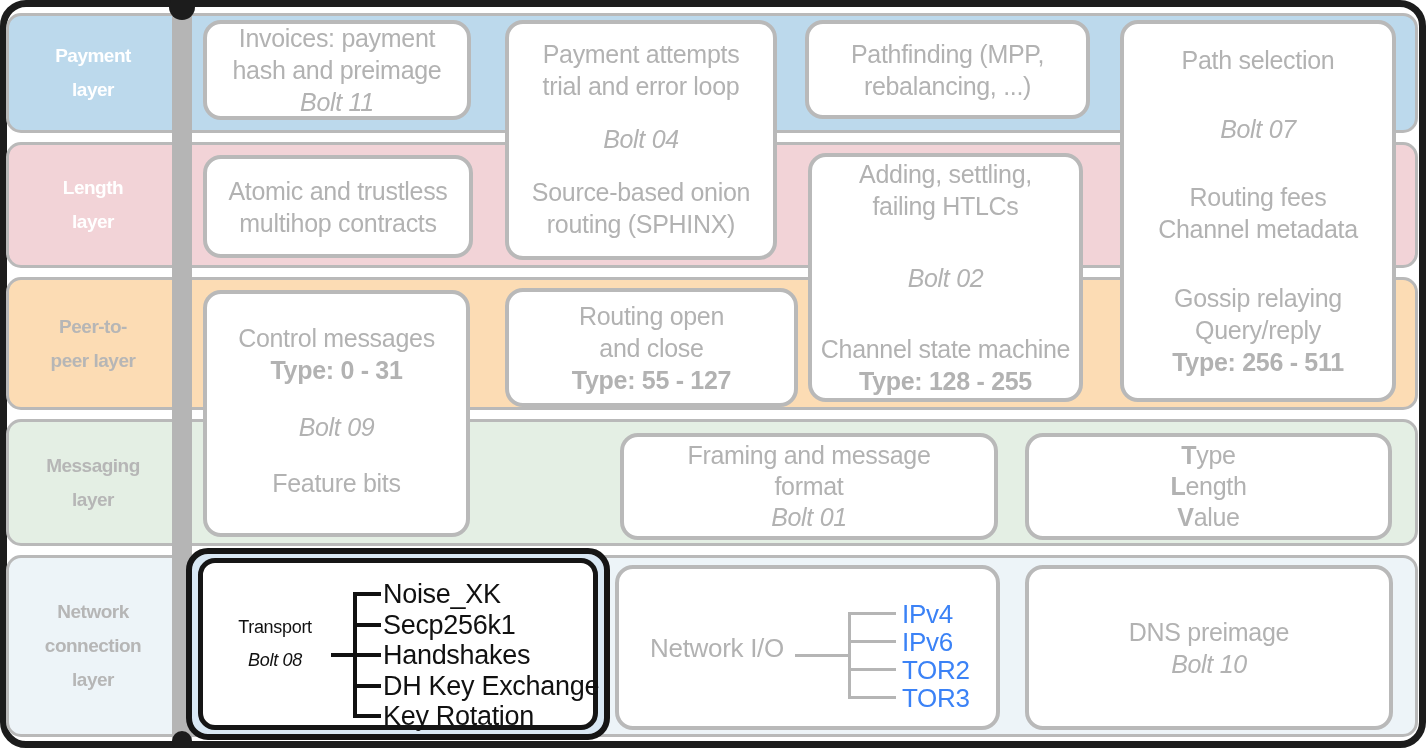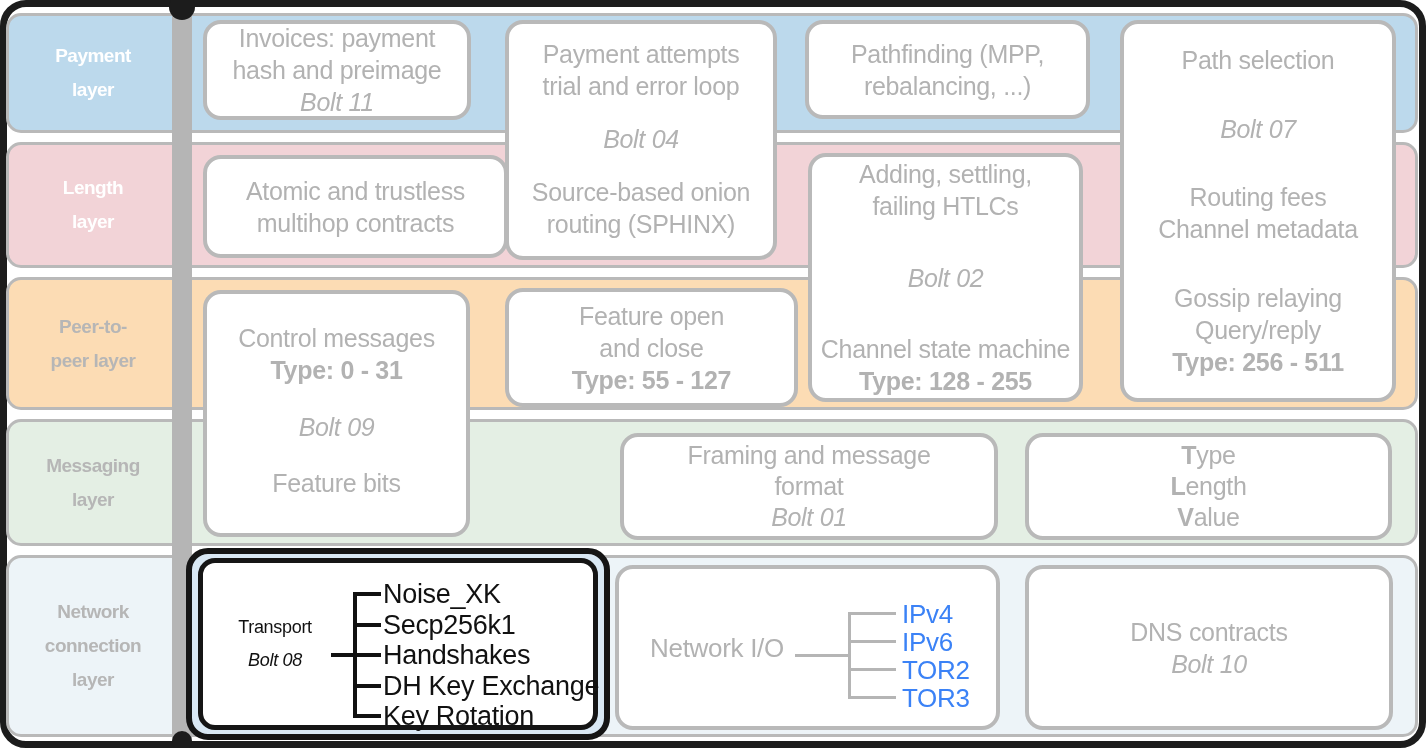--- a/index.html
+++ b/index.html
@@ -131,21 +131,21 @@
       <span class="ln">Routing fees</span>
       <span class="ln">Channel metadata</span>
     </div>
     <div class="grp">
       <span class="ln">Gossip relaying</span>
       <span class="ln">Query/reply</span>
       <span class="ln b">Type: 256 - 511</span>
     </div>
   </div>
 
-  <div class="wbox" style="left:203px;top:155px;width:305px;height:103px;">
+  <div class="wbox" style="left:203px;top:155px;width:270px;height:103px;">
     <span class="ln">Atomic and trustless</span>
     <span class="ln">multihop contracts</span>
   </div>
 
   <div class="wbox spread" style="left:808px;top:153px;width:275px;height:249px;padding:1px 0;">
     <div class="grp">
       <span class="ln">Adding, settling,</span>
       <span class="ln">failing HTLCs</span>
     </div>
     <div class="grp">
@@ -164,21 +164,21 @@
     </div>
     <div class="grp">
       <span class="ln it">Bolt 09</span>
     </div>
     <div class="grp">
       <span class="ln">Feature bits</span>
     </div>
   </div>
 
   <div class="wbox" style="left:505px;top:288px;width:293px;height:119px;">
-    <span class="ln">Feature open</span>
+    <span class="ln">Routing open</span>
     <span class="ln">and close</span>
     <span class="ln b">Type: 55 - 127</span>
   </div>
 
   <div class="wbox" style="left:620px;top:433px;width:378px;height:107px;">
     <span class="ln lh31">Framing and message</span>
     <span class="ln lh31">format</span>
     <span class="ln lh31 it">Bolt 01</span>
   </div>
 
@@ -217,17 +217,17 @@
     <div class="n-line" style="left:229px;top:71px;width:48px;height:3px;"></div>
     <div class="n-line" style="left:229px;top:99px;width:48px;height:3px;"></div>
     <div class="n-line" style="left:229px;top:127px;width:48px;height:3px;"></div>
     <div class="n-item" style="top:31px;">IPv4</div>
     <div class="n-item" style="top:59px;text-align:right;">IPv6</div>
     <div class="n-item" style="top:87px;">TOR2</div>
     <div class="n-item" style="top:115px;">TOR3</div>
   </div>
 
   <div class="wbox" style="left:1025px;top:565px;width:368px;height:165px;">
-    <span class="ln">DNS contracts</span>
+    <span class="ln">DNS preimage</span>
     <span class="ln it">Bolt 10</span>
   </div>
 
 </div>
 
 </body></html>

